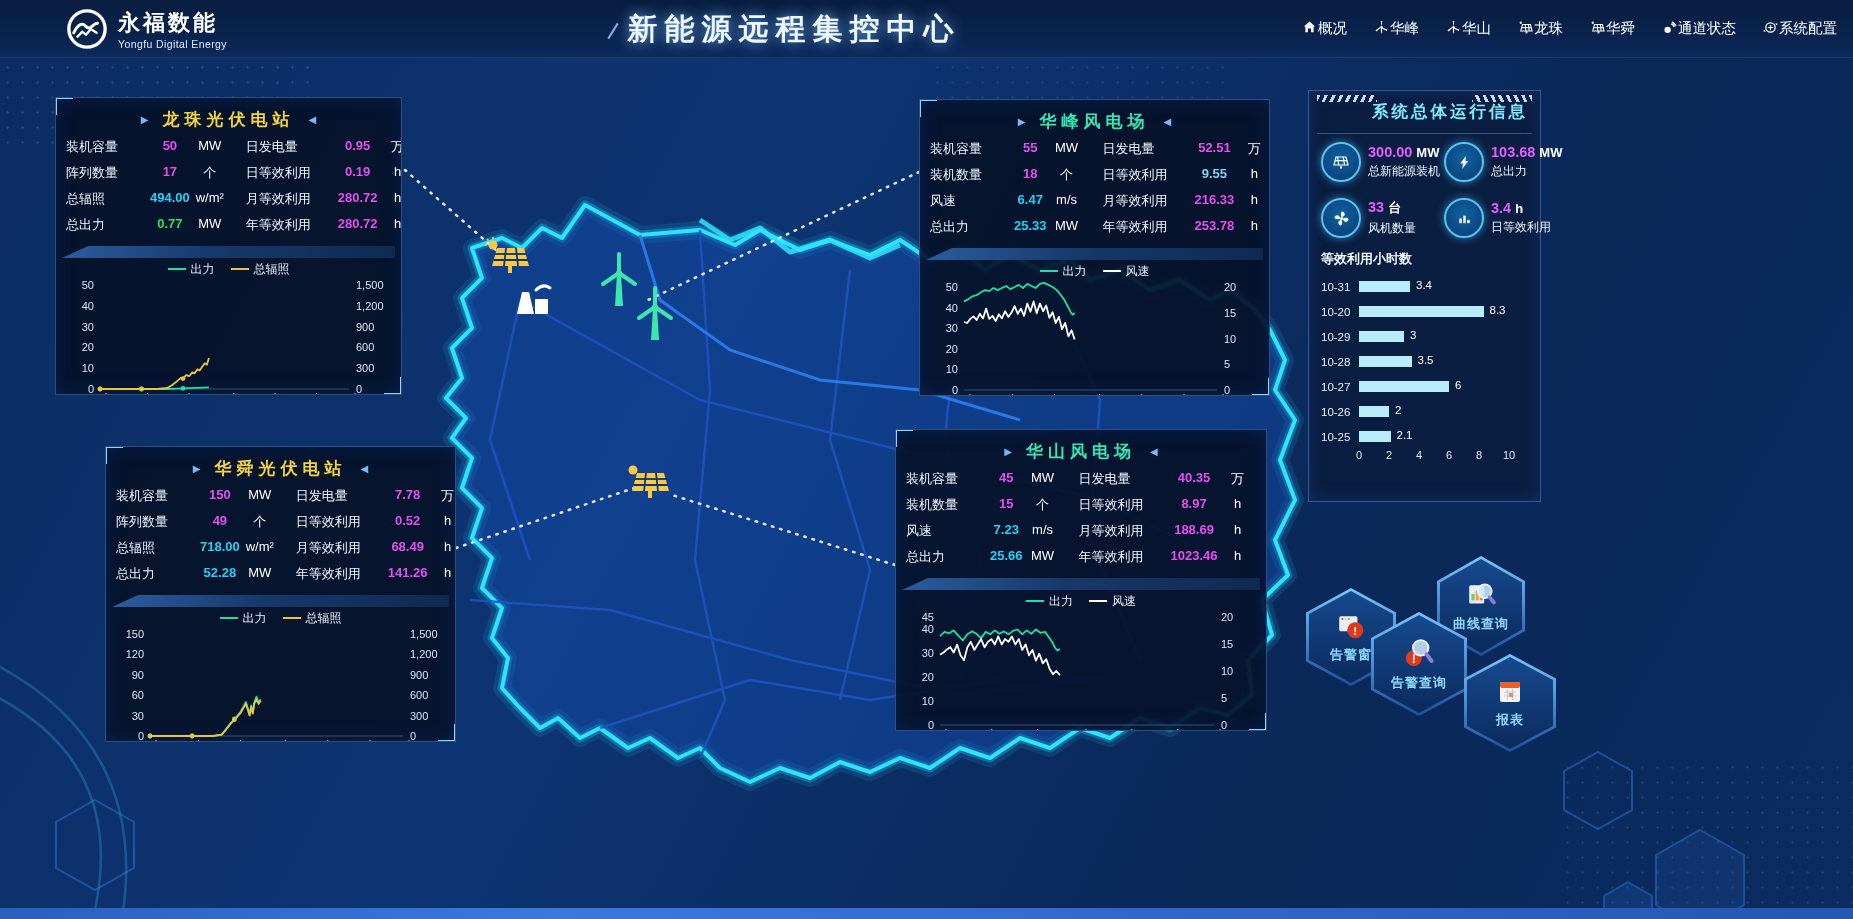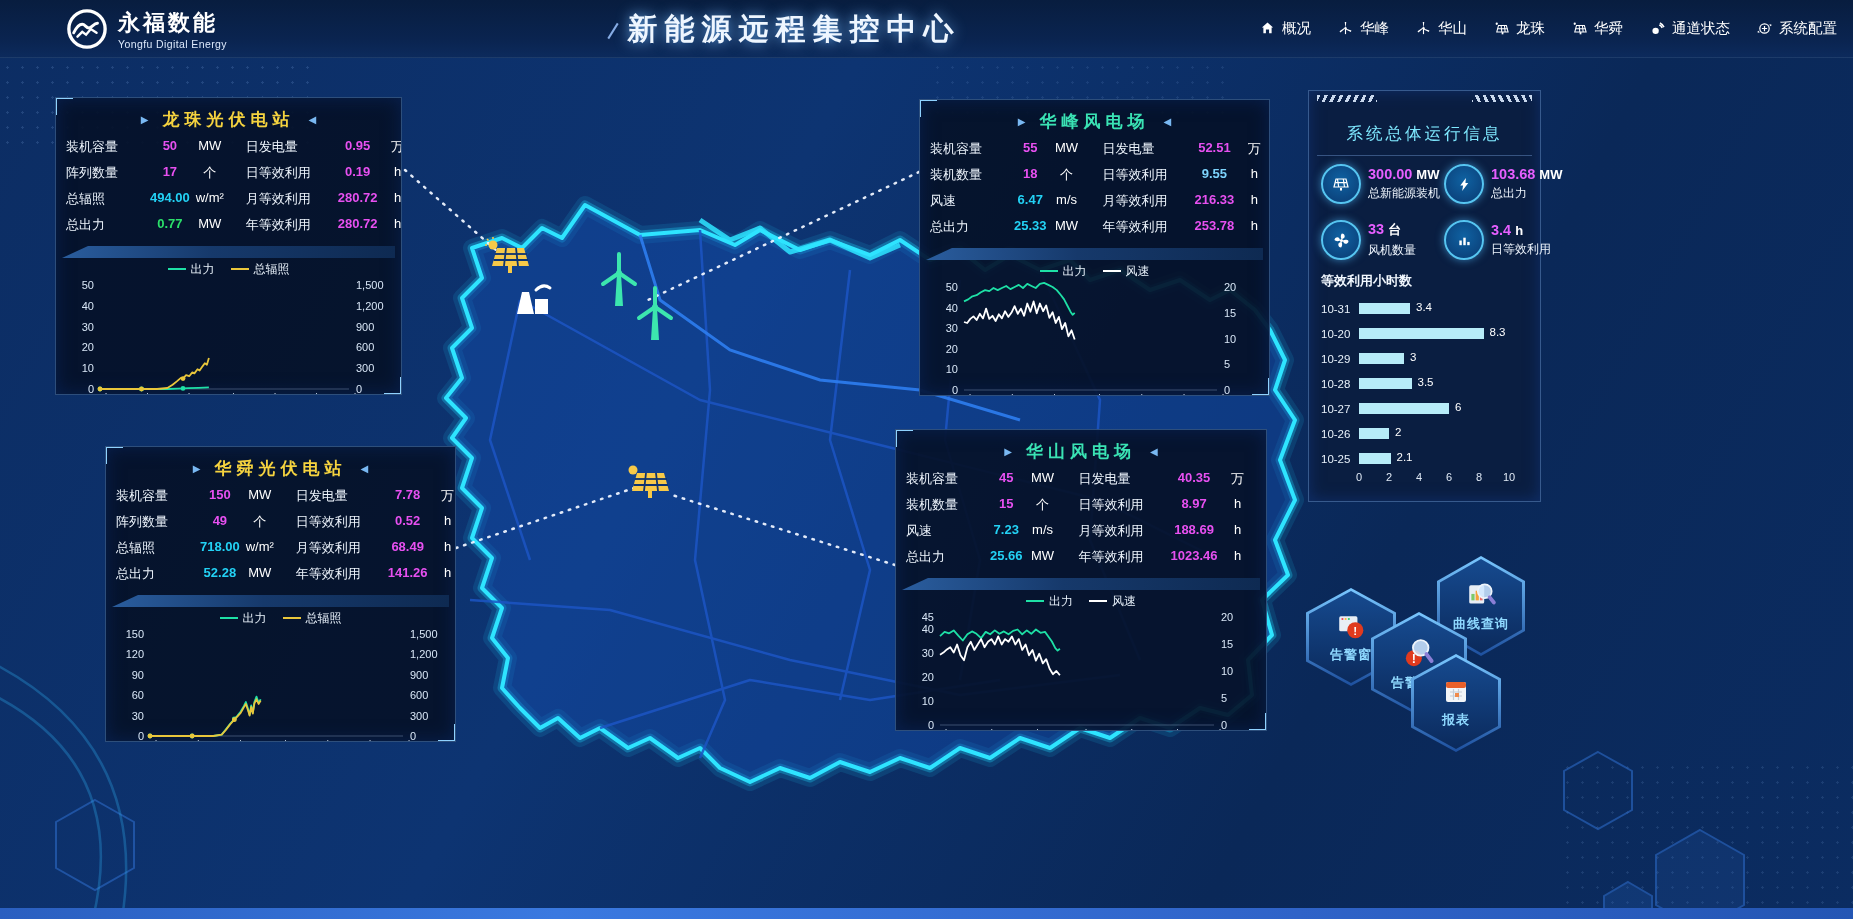--- a/index.html
+++ b/index.html
@@ -20,21 +20,21 @@
     border-bottom:1px solid rgba(90,150,230,.25);z-index:9;}
   .logo{position:absolute;left:66px;top:8px;display:flex;align-items:center;gap:10px;}
   .logo-txt .cn{font-size:22px;font-weight:700;letter-spacing:3px;color:#fff;}
   .logo-txt .en{font-size:10.5px;color:#dce9fb;letter-spacing:.4px;}
   .page-title{position:absolute;left:596px;top:9px;width:380px;text-align:center;
     font-size:30px;font-weight:700;letter-spacing:7px;color:#eef6ff;
     text-shadow:0 0 14px rgba(120,190,255,.9),0 2px 2px rgba(0,30,80,.8);}
   .page-title .slash{display:inline-block;width:2px;height:18px;background:#9cc4ff;
     transform:rotate(32deg);margin-right:14px;opacity:.85;vertical-align:middle;}
   .nav{position:absolute;right:16px;top:0;height:57px;display:flex;align-items:center;gap:26px;z-index:10;}
-  .nav-item{display:flex;align-items:center;gap:6px;font-size:14.5px;color:#fff;cursor:pointer;white-space:nowrap;}
+  .nav-item{display:flex;font-size:14.5px;color:#fff;cursor:pointer;white-space:nowrap;}
   .nav-ic{display:inline-flex;width:17px;height:17px;align-items:center;justify-content:center;}
 
   
   .panel{position:absolute;background:rgba(5,17,40,.92);border:1px solid rgba(95,150,220,.45);
     box-shadow:0 0 18px rgba(10,40,100,.6) inset;z-index:6;padding:2px 10px 4px;box-sizing:border-box;overflow:hidden;}
   .panel::before{content:'';position:absolute;left:-1px;top:-1px;width:16px;height:16px;
     border-left:2px solid #8fd2ff;border-top:2px solid #8fd2ff;}
   .panel::after{content:'';position:absolute;right:-1px;bottom:-1px;width:16px;height:16px;
     border-right:2px solid #8fd2ff;border-bottom:2px solid #8fd2ff;}
   .p-title{height:30px;margin-top:4px;display:flex;align-items:center;justify-content:center;gap:14px;
@@ -57,21 +57,21 @@
   .legend i{display:inline-block;width:18px;height:2px;margin-right:5px;vertical-align:middle;}
   svg.chart text{fill:#d8e6f6;font-size:11px;font-family:"Liberation Sans",sans-serif;}
 
   
   .side{position:absolute;left:1308px;top:90px;width:233px;height:412px;z-index:6;
     background:rgba(10,28,62,.88);border:1px solid rgba(110,165,235,.45);
     box-shadow:0 0 16px rgba(20,60,140,.55) inset;box-sizing:border-box;padding:10px 12px;}
   .stripe{position:absolute;top:4px;width:60px;height:7px;
     background:repeating-linear-gradient(115deg,rgba(222,236,255,.9) 0 3px,transparent 3px 7px);}
   .s-l{left:8px;}.s-r{right:8px;transform:scaleX(-1);}
-  .side-title{text-align:center;font-size:16.5px;font-weight:400;letter-spacing:3px;color:#7fe9ff;margin-top:22px;}
+  .side-title{text-align:right;font-size:16.5px;font-weight:700;letter-spacing:3px;color:#7fe9ff;margin-top:0;}
   .side .hr{height:1px;background:rgba(140,185,250,.35);margin:10px -4px 8px;}
   .sgrid{display:grid;grid-template-columns:1fr 1fr;row-gap:16px;column-gap:4px;margin:6px 0 12px;}
   .scell{display:flex;align-items:center;gap:7px;}
   .sic{flex:none;width:36px;height:36px;border-radius:50%;border:2px solid #56c5f1;
     background:radial-gradient(circle at 50% 40%,#0f62a2,#0a3a72);display:flex;align-items:center;justify-content:center;
     box-shadow:0 0 8px rgba(80,190,255,.6);}
   .sval{font-size:14.5px;font-weight:700;color:#e75fff;white-space:nowrap;}
   .sval .unit{color:#fff;font-weight:700;margin-left:4px;font-size:13px;}
   .slab{font-size:12px;color:#eef5fd;margin-top:3px;white-space:nowrap;}
   .bar-title{font-size:13px;font-weight:700;color:#f2f8ff;margin:2px 0 6px;}
@@ -793,21 +793,21 @@
     <div class="hex-inner">
       <svg width="32" height="32" viewBox="0 0 28 28">
         <circle cx="9.5" cy="18.5" r="7" fill="#e03a1e"></circle>
         <text x="9.5" y="22.5" text-anchor="middle" font-size="11" font-weight="bold" fill="#fff">!</text>
         <circle cx="15.5" cy="9.5" r="6.8" fill="#cfe6ff" fill-opacity=".85" stroke="#eef4fb" stroke-width="1.6"></circle>
         <line x1="20.5" y1="15" x2="25" y2="21" stroke="#8a7fd6" stroke-width="3.5" stroke-linecap="round"></line>
       </svg>
       <div class="hex-label">告警查询</div>
     </div>
   </div>
-  <div class="hex" style="left:1411px;top:654px;width:90px;height:98px;">
+  <div class="hex" style="left:1464px;top:654px;width:76px;height:98px;padding-left:16px;">
     <div class="hex-border"></div>
     <div class="hex-inner">
       <svg width="28" height="28" viewBox="0 0 28 28">
         <rect x="4" y="4" width="20" height="20" rx="2" fill="#f2f5f8"></rect>
         <rect x="4" y="4" width="20" height="6" rx="2" fill="#e8602a"></rect>
         <g stroke="#c3ccd6" stroke-width="1.2">
             <line x1="8" y1="14" x2="20" y2="14"></line>
             <line x1="8" y1="18" x2="20" y2="18"></line>
             <line x1="11.5" y1="11" x2="11.5" y2="22"></line>
             <line x1="16.5" y1="11" x2="16.5" y2="22"></line>

